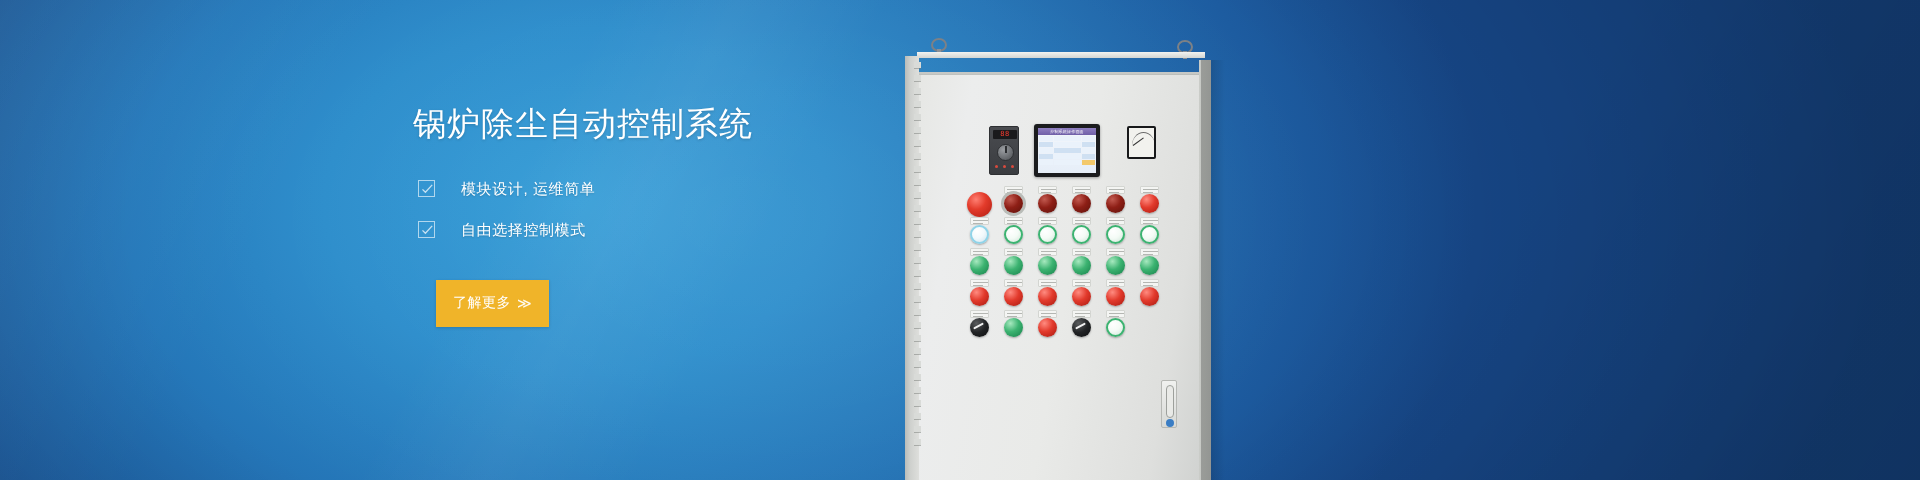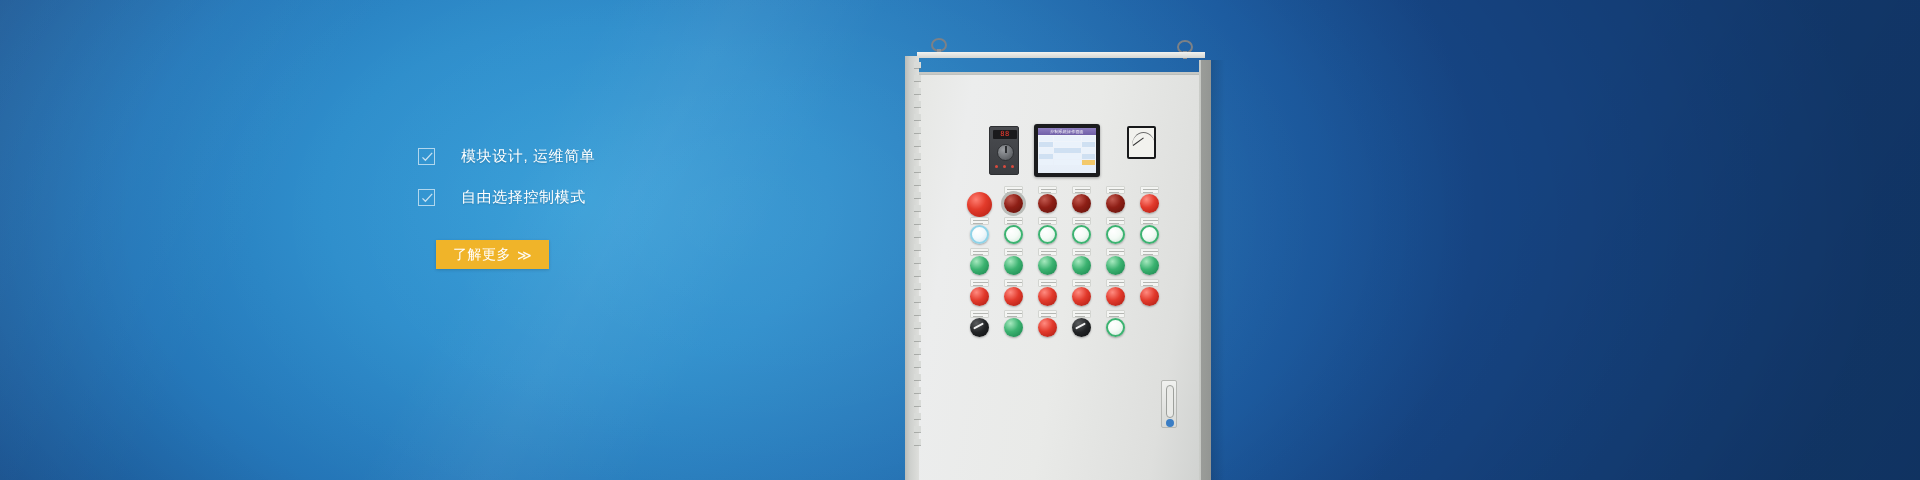--- a/index.html
+++ b/index.html
@@ -32,36 +32,36 @@
   }
 
   
   .copy { position:absolute; left:413px; top:104px; width:520px; }
   .headline {
     color:#ffffff; font-size:33px; line-height:1.2; letter-spacing:1px;
     font-weight:400; text-shadow:0 1px 3px rgba(0,0,0,0.18);
     white-space:nowrap;
   }
   .feature-list { margin-top:36px; }
-  .feature-row { display:flex; align-items:center; height:33px; margin-bottom:0; }
+  .feature-row { display:flex; height:33px; margin-bottom:0; }
   .feature-row + .feature-row { margin-top:8px; }
   .chk {
     width:17px; height:17px; flex:0 0 17px;
     border:1px solid rgba(255,255,255,0.62);
     position:relative; margin-right:26px; margin-left:5px;
   }
   .chk svg { position:absolute; left:2px; top:2px; }
   .feature-text {
     color:#ffffff; font-size:15px; letter-spacing:0.6px;
     text-shadow:0 1px 2px rgba(0,0,0,0.18); white-space:nowrap;
   }
   .cta {
     display:inline-flex; align-items:center; justify-content:center;
     margin-top:26px; margin-left:23px;
-    width:113px; height:29px;
+    width:113px; height:47px;
     background:#f0b429; color:#ffffff;
     font-size:14px; letter-spacing:0.5px;
     border:none; cursor:pointer;
     box-shadow:0 1px 3px rgba(0,0,0,0.16);
   }
   .cta .cta-label { margin-right:6px; }
   .cta .cta-arrow { font-size:14px; line-height:1; opacity:0.95; }
 
   
   #cabinet-photo {
@@ -214,20 +214,21 @@
   }
 </style>
 </head>
 <body>
 
 <div id="banner">
   <div class="sheen"></div>
   <div class="vign"></div>
 
   <div class="copy">
+    <div class="headline">锅炉除尘自动控制系统</div>
 
     <div class="feature-list">
 
       <div class="feature-row">
         <span class="chk">
           <svg width="13" height="13" viewBox="0 0 13 13">
             <path d="M1.5 6.4 L4.4 9.3 L11.2 1.9" fill="none" stroke="rgba(255,255,255,0.72)" stroke-width="1.3"></path>
           </svg>
         </span>
         <span class="feature-text">模块设计, 运维简单</span>

